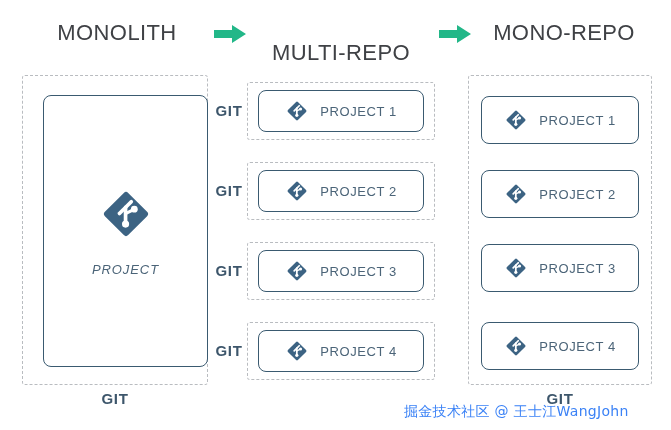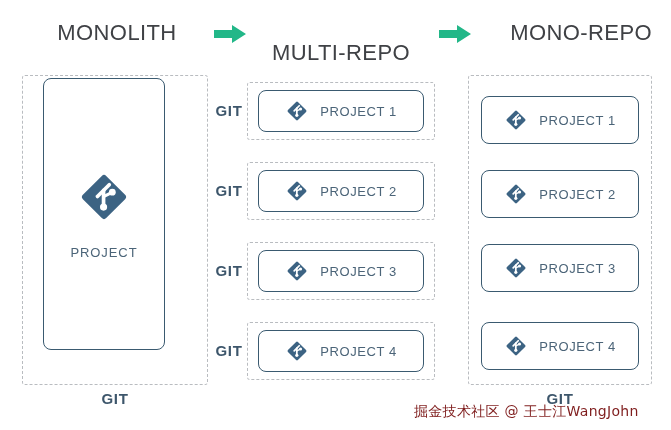--- a/index.html
+++ b/index.html
@@ -37,21 +37,21 @@
     line-height: 42px;
     text-align: center;
     font-size: 22px;
     letter-spacing: 0.4px;
     color: #3f4145;
     font-weight: 400;
     white-space: nowrap;
   }
   #title-monolith { left: 18px;  width: 198px; }
   #title-multi    { left: 248px; width: 186px; margin-top: 20px; }
-  #title-mono     { left: 452px; width: 200px; text-align: right; }
+  #title-mono     { left: 464px; width: 200px; }
 
   .arrow-wrap {
     position: absolute;
     top: 11px;
     width: 36px;
     height: 22px;
   }
   #arrow-1 { left: 212px; }
   #arrow-2 { left: 437px; }
 
@@ -73,27 +73,28 @@
 
   
   #monolith-container {
     left: 22px;
     top: 75px;
     width: 186px;
     height: 310px;
   }
   #monolith-card {
     left: 43px;
-    top: 78px;
-    width: 122px;
+    top: 95px;
+    width: 165px;
     height: 272px;
     display: flex;
     flex-direction: column;
     align-items: center;
     justify-content: center;
+    font-style: italic;
   }
   #monolith-card .big-git-icon {
     width: 56px;
     height: 56px;
     margin-bottom: 20px;
   }
   .project-label-big {
     font-size: 13px;
     letter-spacing: 0.9px;
     color: #4b6478;
@@ -174,24 +175,24 @@
     font-size: 13px;
     letter-spacing: 0.6px;
     color: #4b6478;
     white-space: nowrap;
     margin-left: 11px;
   }
 
   
   #watermark {
     position: absolute;
-    left: 414px;
+    left: 404px;
     top: 403px;
     font-size: 14px;
-    color: #7f1d1d;
+    color: #3b82f6;
     letter-spacing: 0.3px;
     white-space: nowrap;
     font-family: "DejaVu Sans", sans-serif;
   }
 </style>
 </head>
 <body>
 
 <div id="canvas">
 

